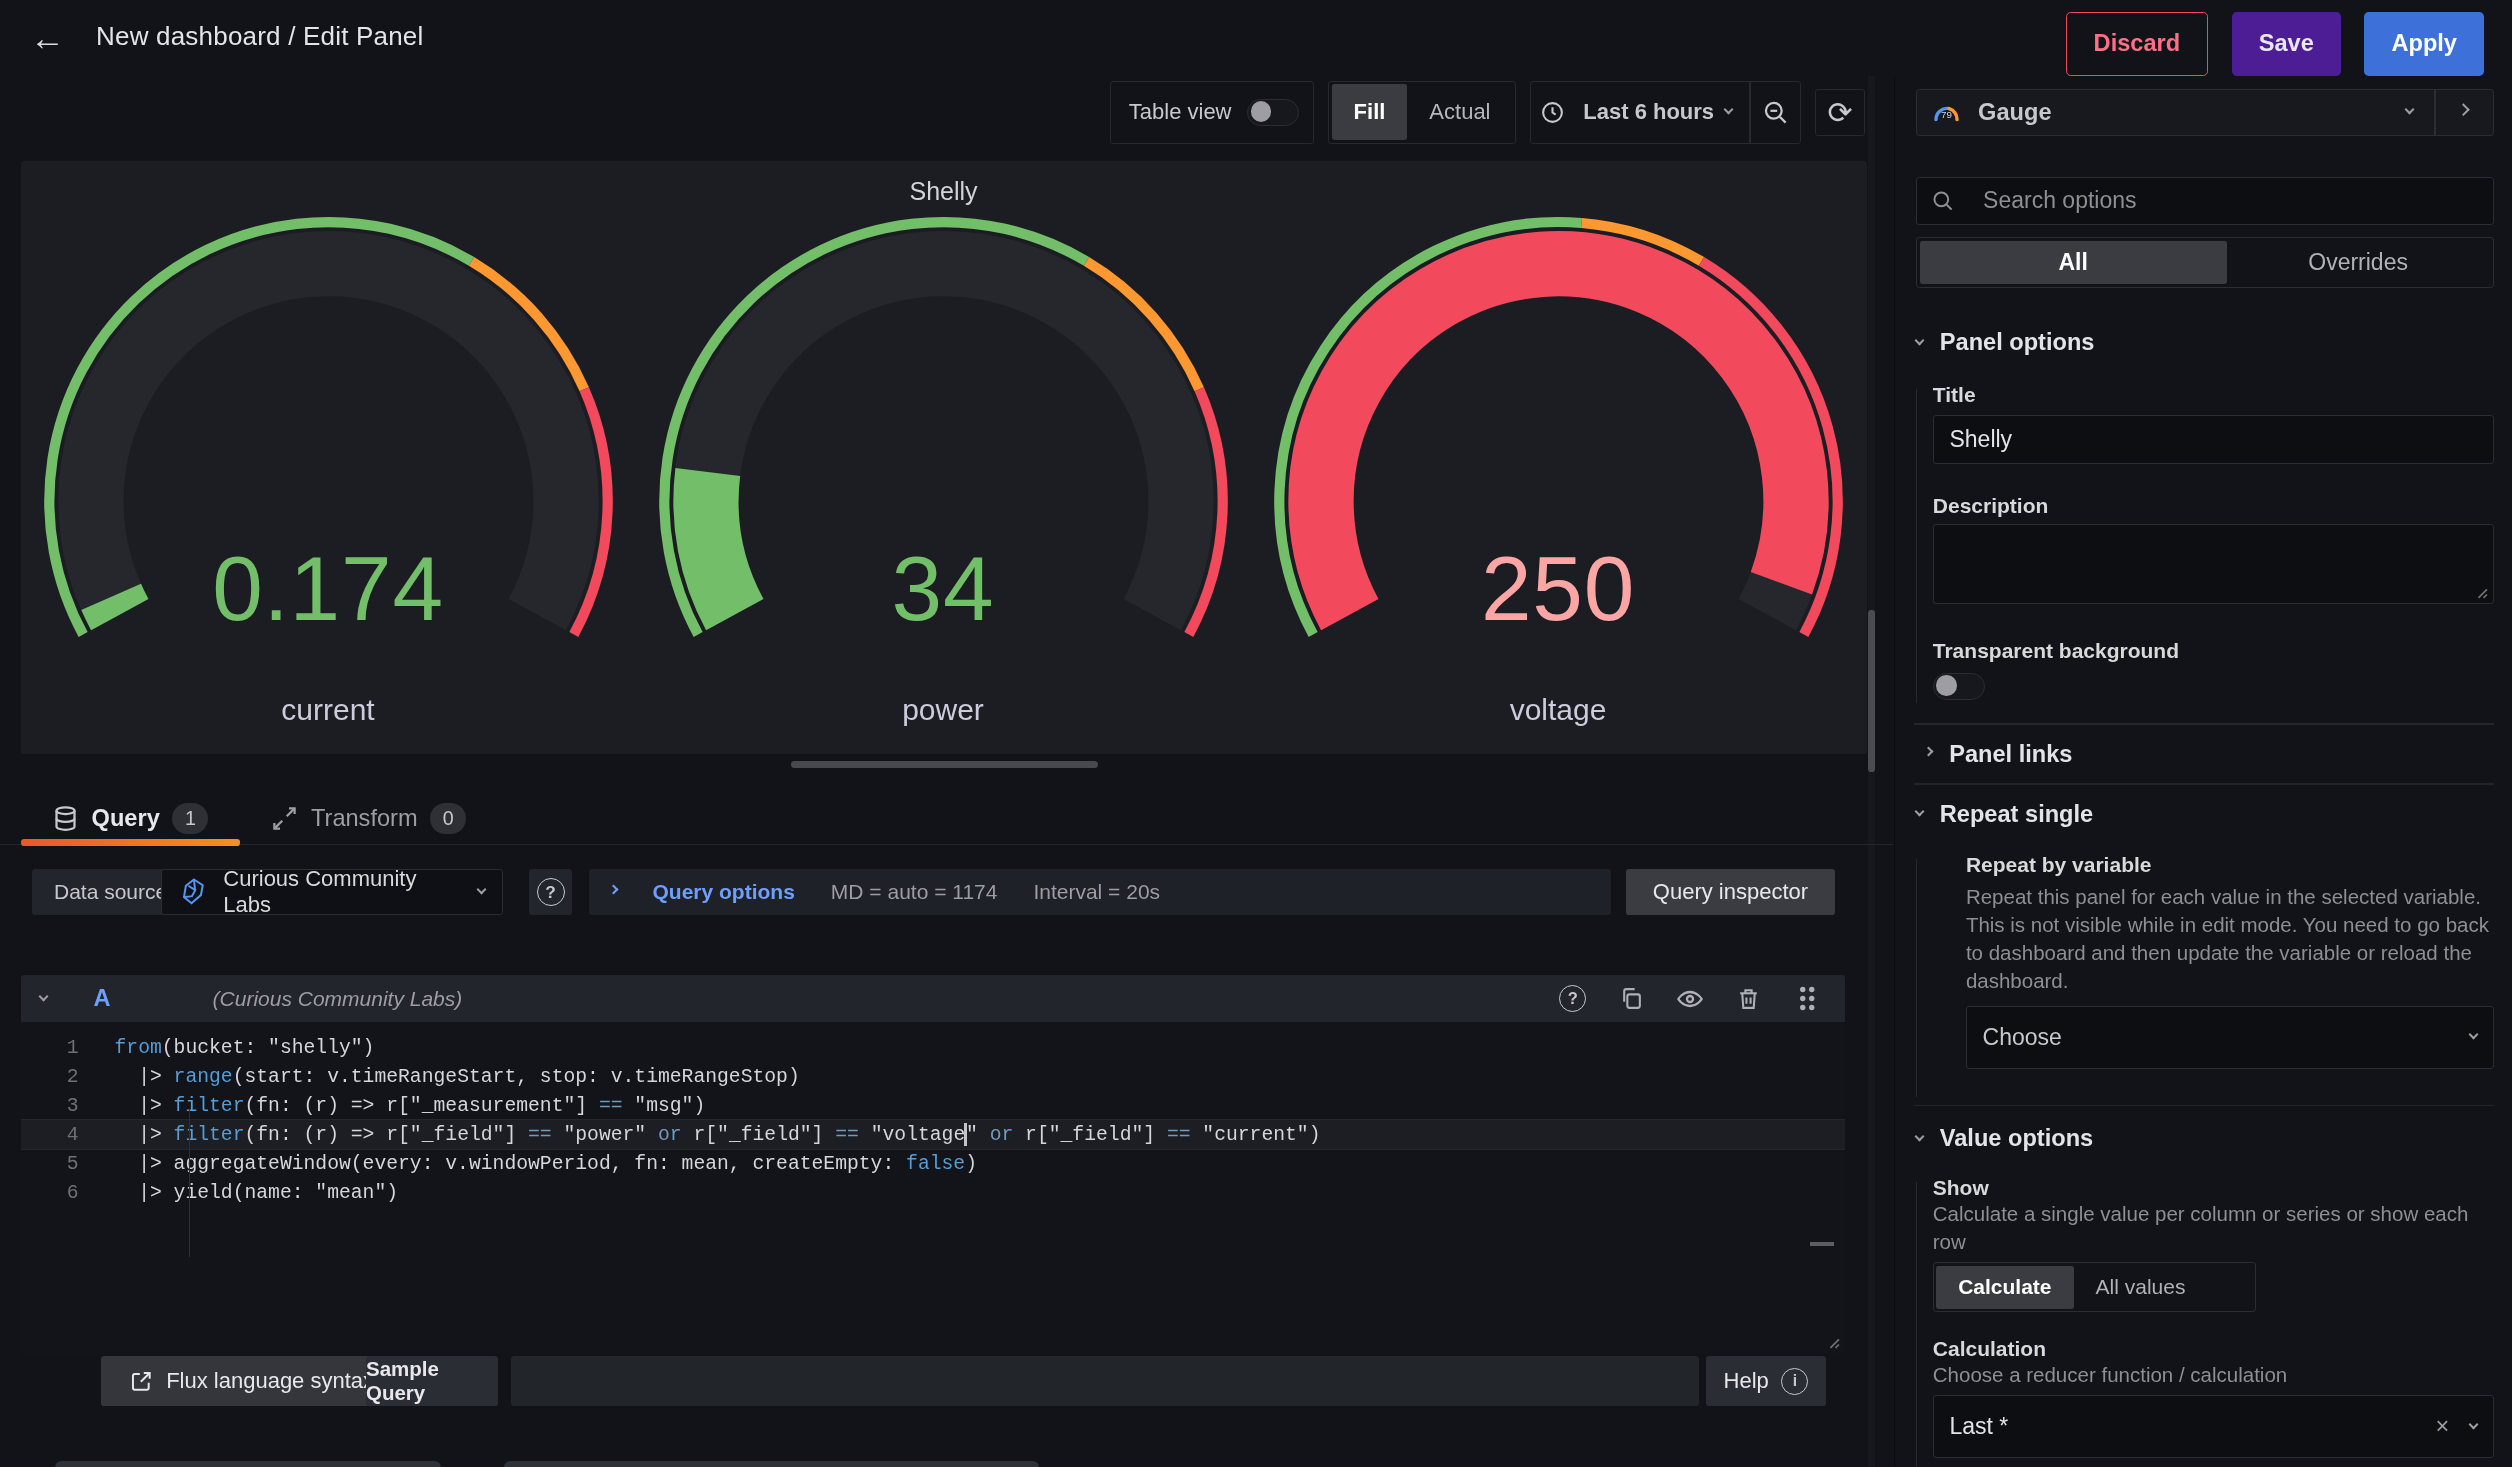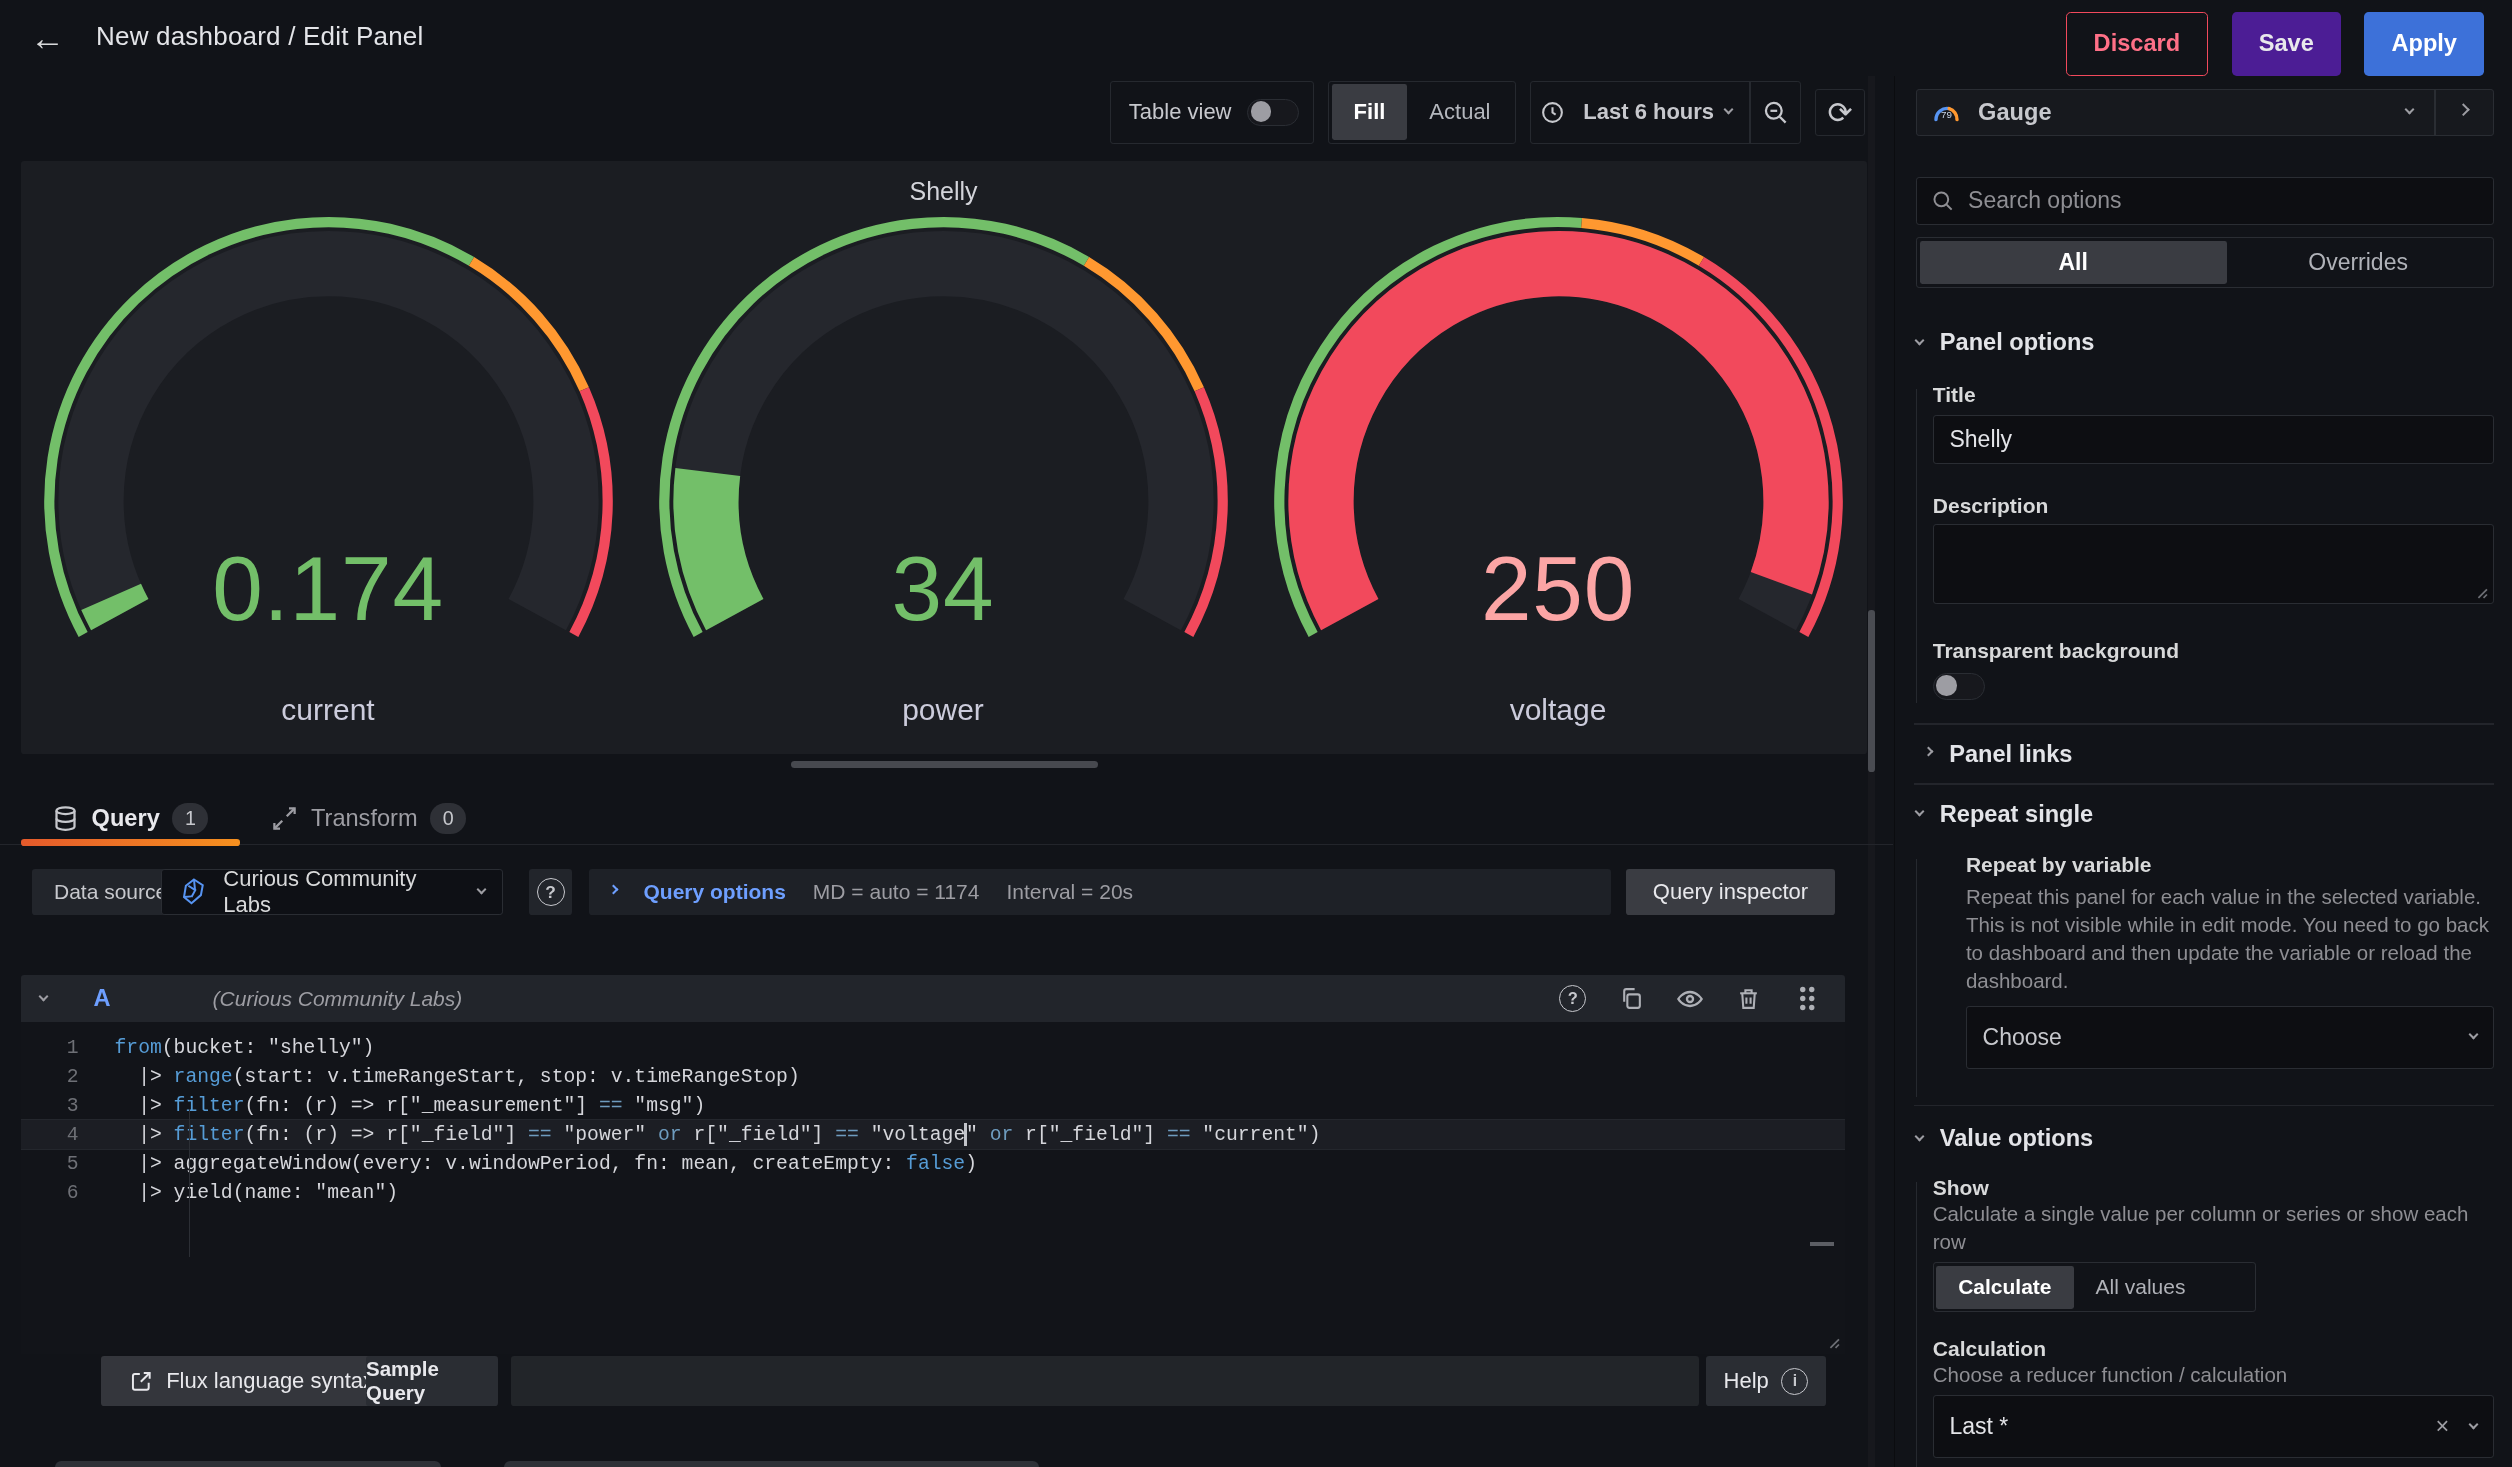--- a/index.html
+++ b/index.html
@@ -75,21 +75,21 @@
               display:flex; align-items:center; font-size:21px; color:#C7C8CD; }
   .ds-select { position:absolute; left:161px; top:0; width:342px; height:46px; background:#0E1015; border:1.6px solid #2A2D33;
                border-radius:3.1px; display:flex; align-items:center; padding:0 17.3px; gap:14px; cursor:pointer; }
   .ds-select .dsname { font-size:22px; color:#D8D9DA; flex:1; }
   .circle-icon { width:33px; height:33px; border:2.4px solid #C7C8CD; border-radius:50%; display:flex; align-items:center;
                  justify-content:center; font-size:19.7px; color:#C7C8CD; font-weight:700; }
   .ds-help { position:absolute; left:529px; top:0; width:43px; height:46px; background:#22252B; border-radius:3.1px;
              display:flex; align-items:center; justify-content:center; cursor:pointer; }
   .ds-help .circle-icon { width:28px; height:28px; border-width:1.6px; font-size:17.3px; }
   .qopts { position:absolute; left:589px; top:0; width:1022px; height:46px; background:#1E2127; border-radius:3.1px;
-           display:flex; align-items:center; gap:27px; padding:0 20.5px; }
+           display:flex; align-items:center; gap:36px; padding:0 20.5px; }
   .qopts .qo-link { font-size:21px; font-weight:600; color:#6E9FFF; cursor:pointer; }
   .qo-meta { font-size:21px; color:#9D9DA3; }
   .qinspector { position:absolute; left:1626px; top:0; width:209px; height:46px; background:#3A3C42; border-radius:3.1px;
                 display:flex; align-items:center; justify-content:center; font-size:22px; color:#E8E8EC; cursor:pointer; }
 
   
   .editor { position:absolute; left:20.5px; top:899px; width:1824px; height:379px; }
   .ed-head { position:absolute; left:0; top:0; width:100%; height:47px; background:#22252B; border-radius:3.1px 3.1px 0 0;
              display:flex; align-items:center; }
   .ed-ref { font-size:23.6px; font-weight:700; color:#6E9FFF; margin-left:47px; }
@@ -126,21 +126,21 @@
   .pane { position:absolute; left:1894px; top:76px; width:619px; height:1391px; background:#111318; border-left:1.6px solid #0B0C0F; overflow:hidden; }
   .pane-inner { position:absolute; left:20.5px; top:0; width:578px; }
   .viz-row { margin-top:12.6px; height:47px; border:1.6px solid #2A2D33; border-radius:3.1px; background:#17191E;
              display:flex; align-items:center; cursor:pointer; }
   .viz-name { font-size:23.6px; font-weight:700; color:#C7C8CD; margin-left:14px; flex:1; }
   .viz-chev { margin-right:20.5px; }
   .viz-split { width:1.6px; height:100%; background:#2A2D33; }
   .viz-expand { width:57px; height:100%; display:flex; align-items:center; justify-content:center; cursor:pointer; }
 
   .search-box { margin-top:41px; height:48px; background:#0D0E12; border:1.6px solid #2A2D33; border-radius:3.1px;
-                display:flex; align-items:center; padding:0 14px; gap:14px; }
+                display:flex; align-items:center; padding:0 14px; gap:29px; }
   .search-ph { font-size:23px; color:#8E8E93; }
 
   .opt-tabs { margin-top:12.6px; height:51px; border:1.6px solid #2A2D33; border-radius:3.1px; display:flex; padding:3.1px; }
   .opt-tab { flex:1; display:flex; align-items:center; justify-content:center; font-size:23px; color:#B0B2B8; cursor:pointer; border-radius:2.4px; }
   .opt-tab.active { background:#3A3C42; color:#FFFFFF; font-weight:700; flex:1.17; }
 
   .sec-head { display:flex; align-items:center; gap:17.3px; cursor:pointer; }
   .sec-title { font-size:23.6px; font-weight:700; color:#E3E4E8; }
   .sec-body { position:relative; margin-left:9.4px; padding-left:7.9px; }
   .sec-body::before { content:""; position:absolute; left:-9.4px; top:6.3px; bottom:0; width:1.6px; background:#26292F; }

